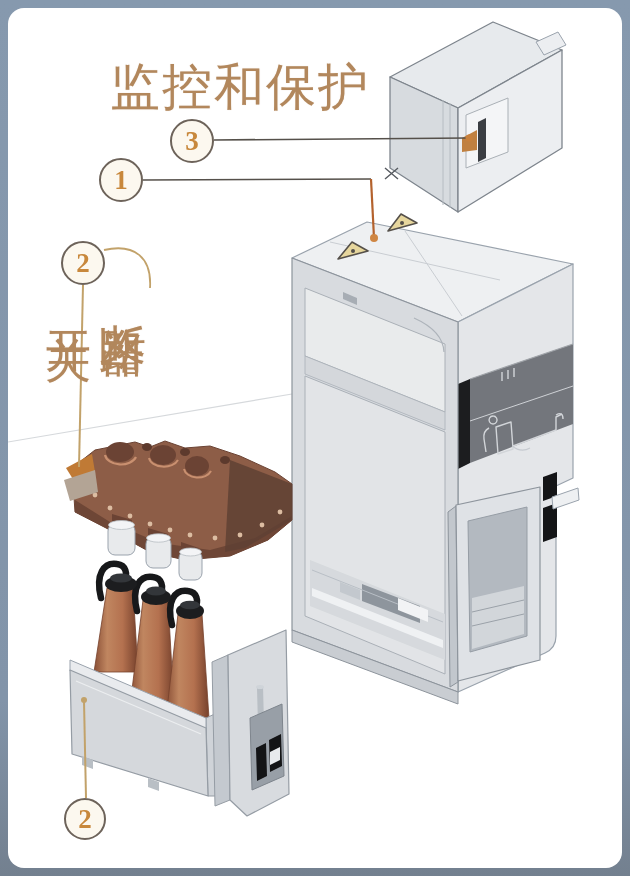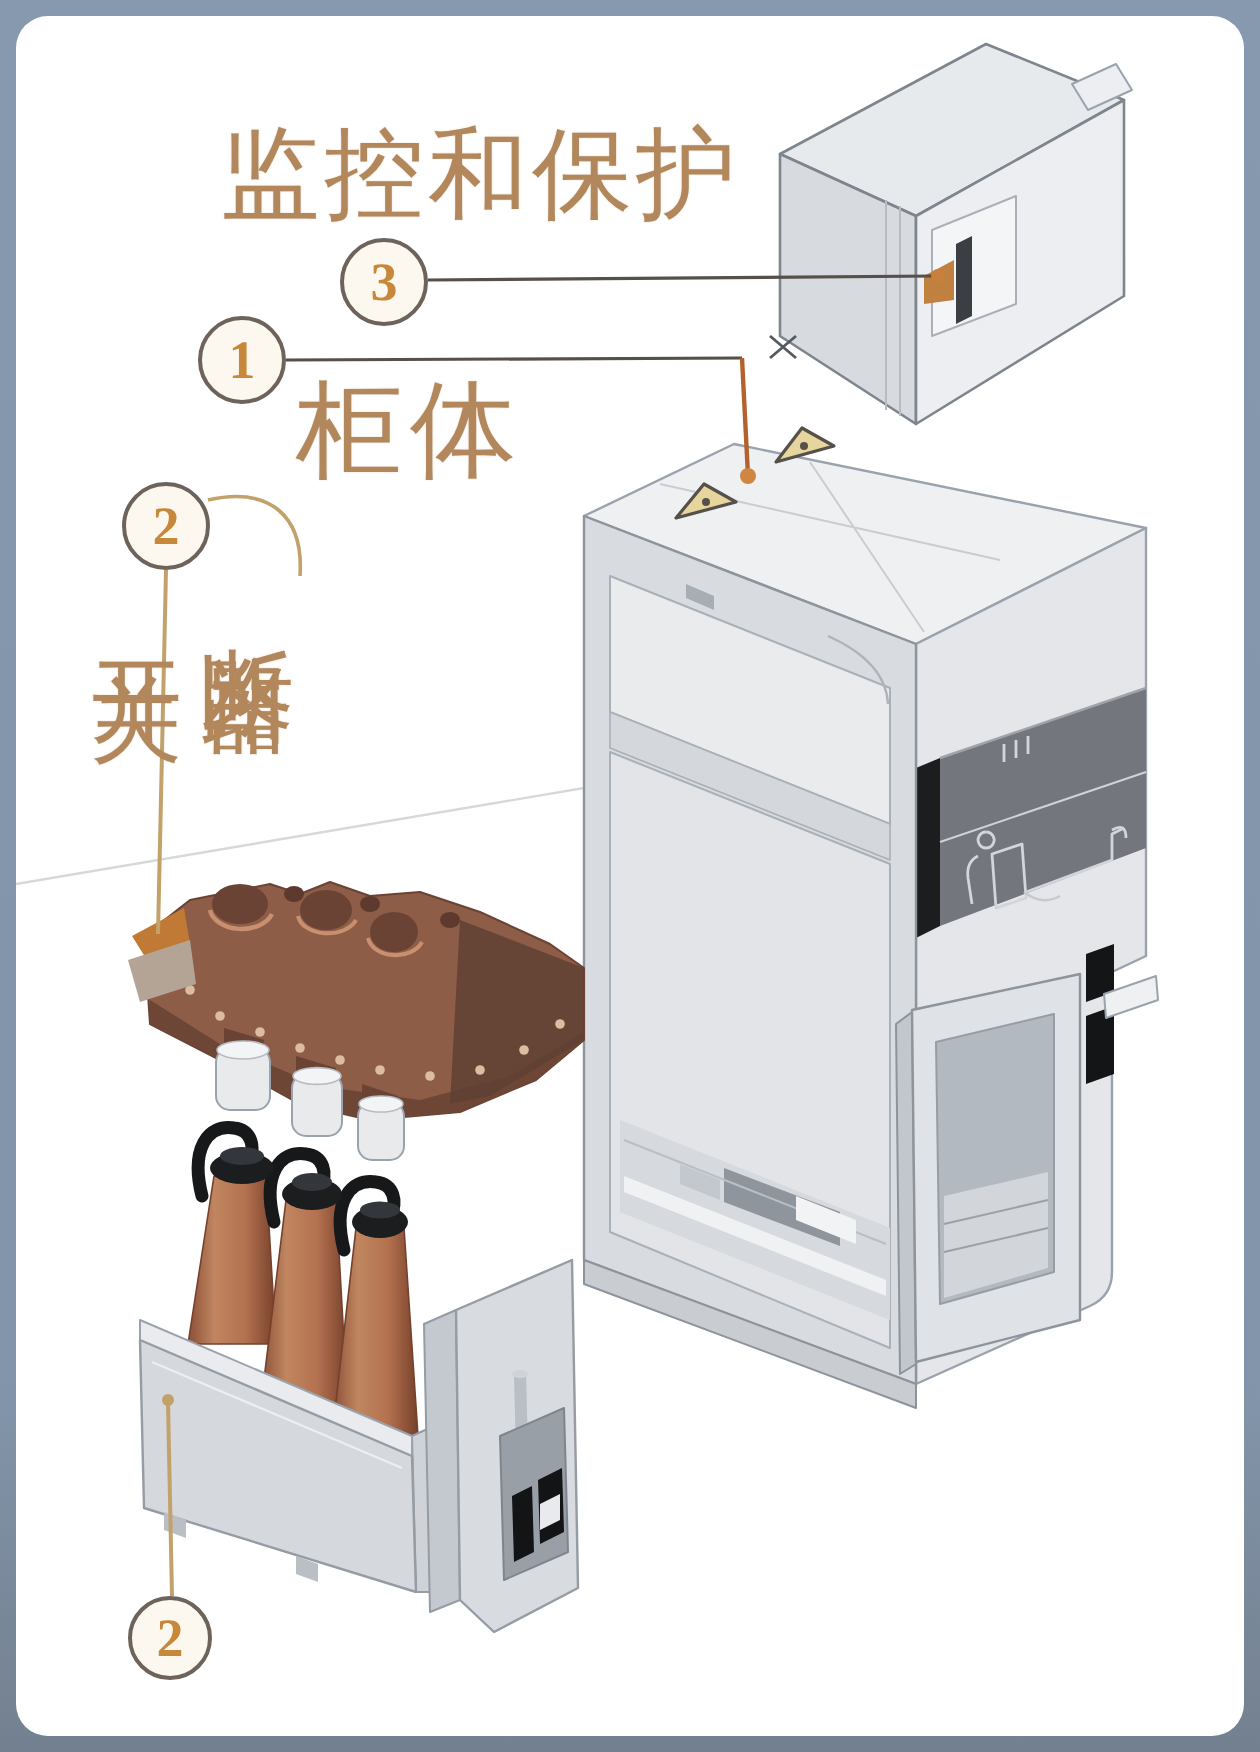--- a/index.html
+++ b/index.html
@@ -250,21 +250,20 @@
        <circle cx="374" cy="238" r="4" fill="#cf8643" stroke="none"></circle>
        <path d="M83,285 L79,467" stroke="#c2a26a" stroke-width="2"></path>
        <path d="M104,250 C135,243 152,258 150,288" stroke="#c2a26a" stroke-width="1.8"></path>
        <path d="M86,798 L84,701" stroke="#c2a26a" stroke-width="2"></path>
        <circle cx="84" cy="700" r="3" fill="#c2a26a" stroke="none"></circle>
      </g>
    </svg>
 
    <div class="lbl lbl-title">监控和保护</div>
 
-   <div class="lbl lbl-cabinet">柜体</div>
 
    <div class="lbl lbl-vert lbl-switch">开关</div>
 
    <div class="lbl lbl-vert lbl-breaker">断路器</div>
 
    <div class="callout c3">3</div>
 
    <div class="callout c1">1</div>
 
    <div class="callout c2t">2</div>

